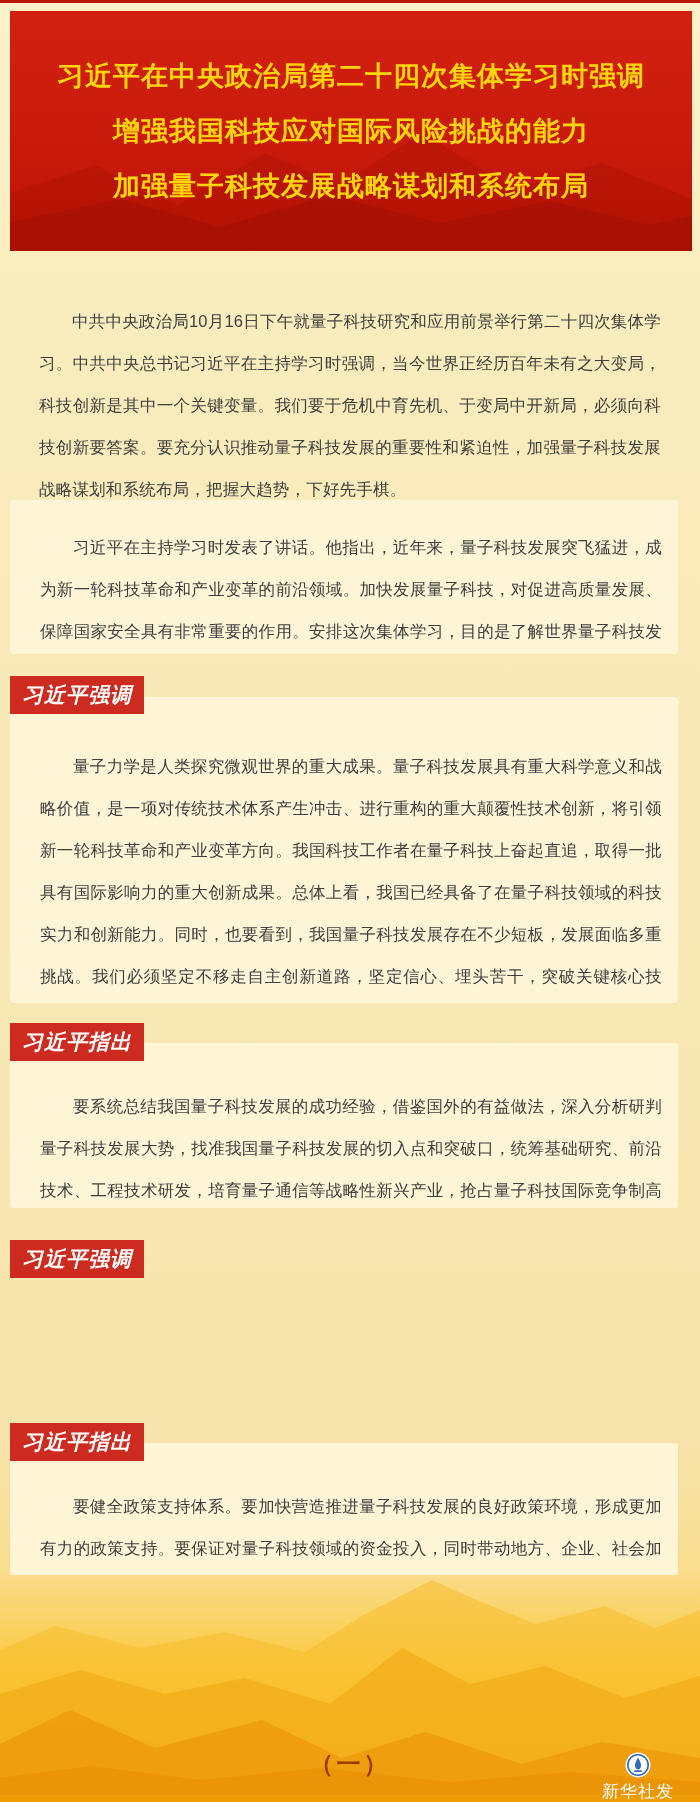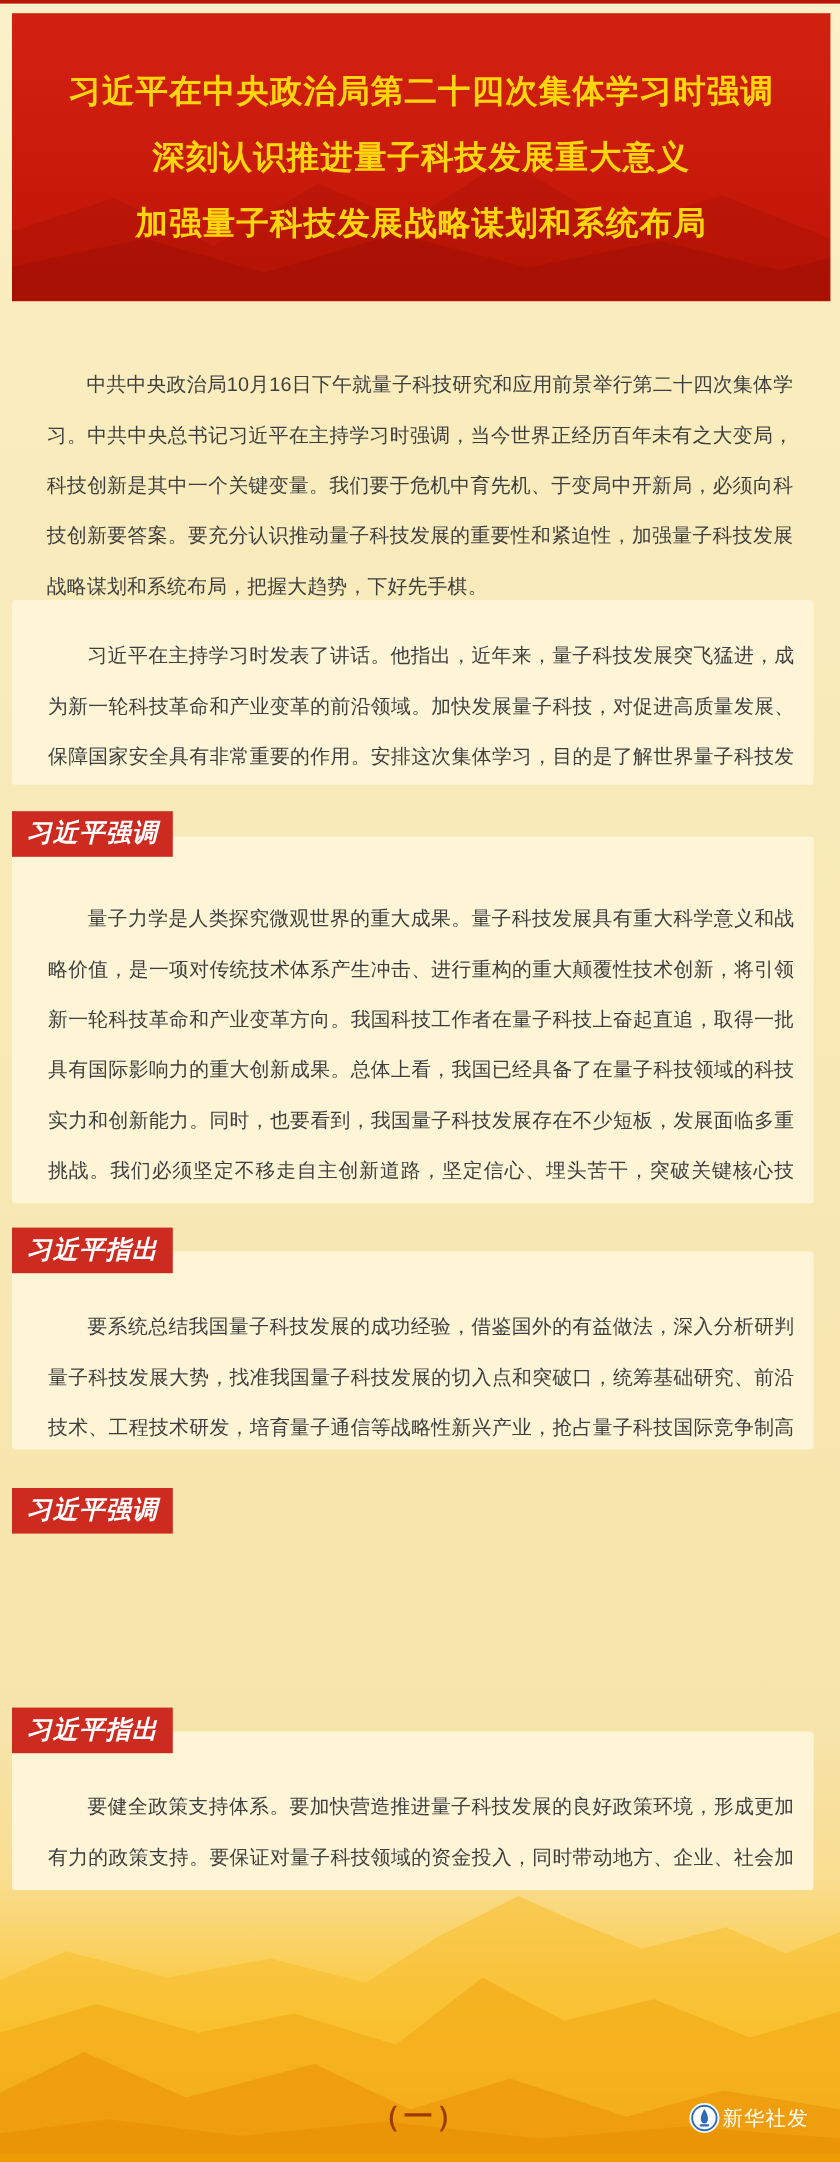--- a/index.html
+++ b/index.html
@@ -75,40 +75,40 @@
   
   .footer-art{position:absolute;left:0;bottom:0;width:700px;height:250px;}
   .page-num{
     position:absolute;left:0;top:1748px;width:700px;
     text-align:center;
     color:#9a3c08;font-size:24px;font-weight:bold;letter-spacing:3px;
     z-index:4;
   }
   .credit{
     position:absolute;right:26px;top:1752px;z-index:4;
-    display:flex;align-items:center;gap:2px;
+    display:flex;align-items:center;gap:2px;flex-direction:column;
   }
   .credit .label{color:#ffffff;font-size:17px;letter-spacing:1px;}
   .logo-circle{width:26px;height:26px;display:block;}
 </style>
 </head>
 <body>
 
 <div class="poster">
 
   <div class="top-line"></div>
 
   <div class="banner">
     <svg class="banner-art" viewBox="0 0 682 234" preserveAspectRatio="none" aria-hidden="true">
       <path d="M0,234 L0,176 L85,148 L168,188 L255,136 L330,168 L412,116 L505,172 L592,146 L682,182 L682,234 Z" fill="#9e1103" opacity="0.30"></path>
       <path d="M0,234 L0,205 L110,182 L210,210 L320,178 L430,206 L540,184 L640,208 L682,198 L682,234 Z" fill="#8c0e02" opacity="0.28"></path>
     </svg>
     <div class="banner-titles">
       <h1>习近平在中央政治局第二十四次集体学习时强调</h1>
-      <h1>深刻认识推进量子科技发展重大意义</h1>
+      <h1>增强我国科技应对国际风险挑战的能力</h1>
       <h1>加强量子科技发展战略谋划和系统布局</h1>
     </div>
   </div>
 
   <p class="para p1">中共中央政治局10月16日下午就量子科技研究和应用前景举行第二十四次集体学习。中共中央总书记习近平在主持学习时强调，当今世界正经历百年未有之大变局，科技创新是其中一个关键变量。我们要于危机中育先机、于变局中开新局，必须向科技创新要答案。要充分认识推动量子科技发展的重要性和紧迫性，加强量子科技发展战略谋划和系统布局，把握大趋势，下好先手棋。</p>
 
   <div class="box box2">
     <p class="para">习近平在主持学习时发表了讲话。他指出，近年来，量子科技发展突飞猛进，成为新一轮科技革命和产业变革的前沿领域。加快发展量子科技，对促进高质量发展、保障国家安全具有非常重要的作用。安排这次集体学习，目的是了解世界量子科技发展态势，分析我国量子科技发展形势，更好推进我国量子科技发展。</p>
   </div>
 

